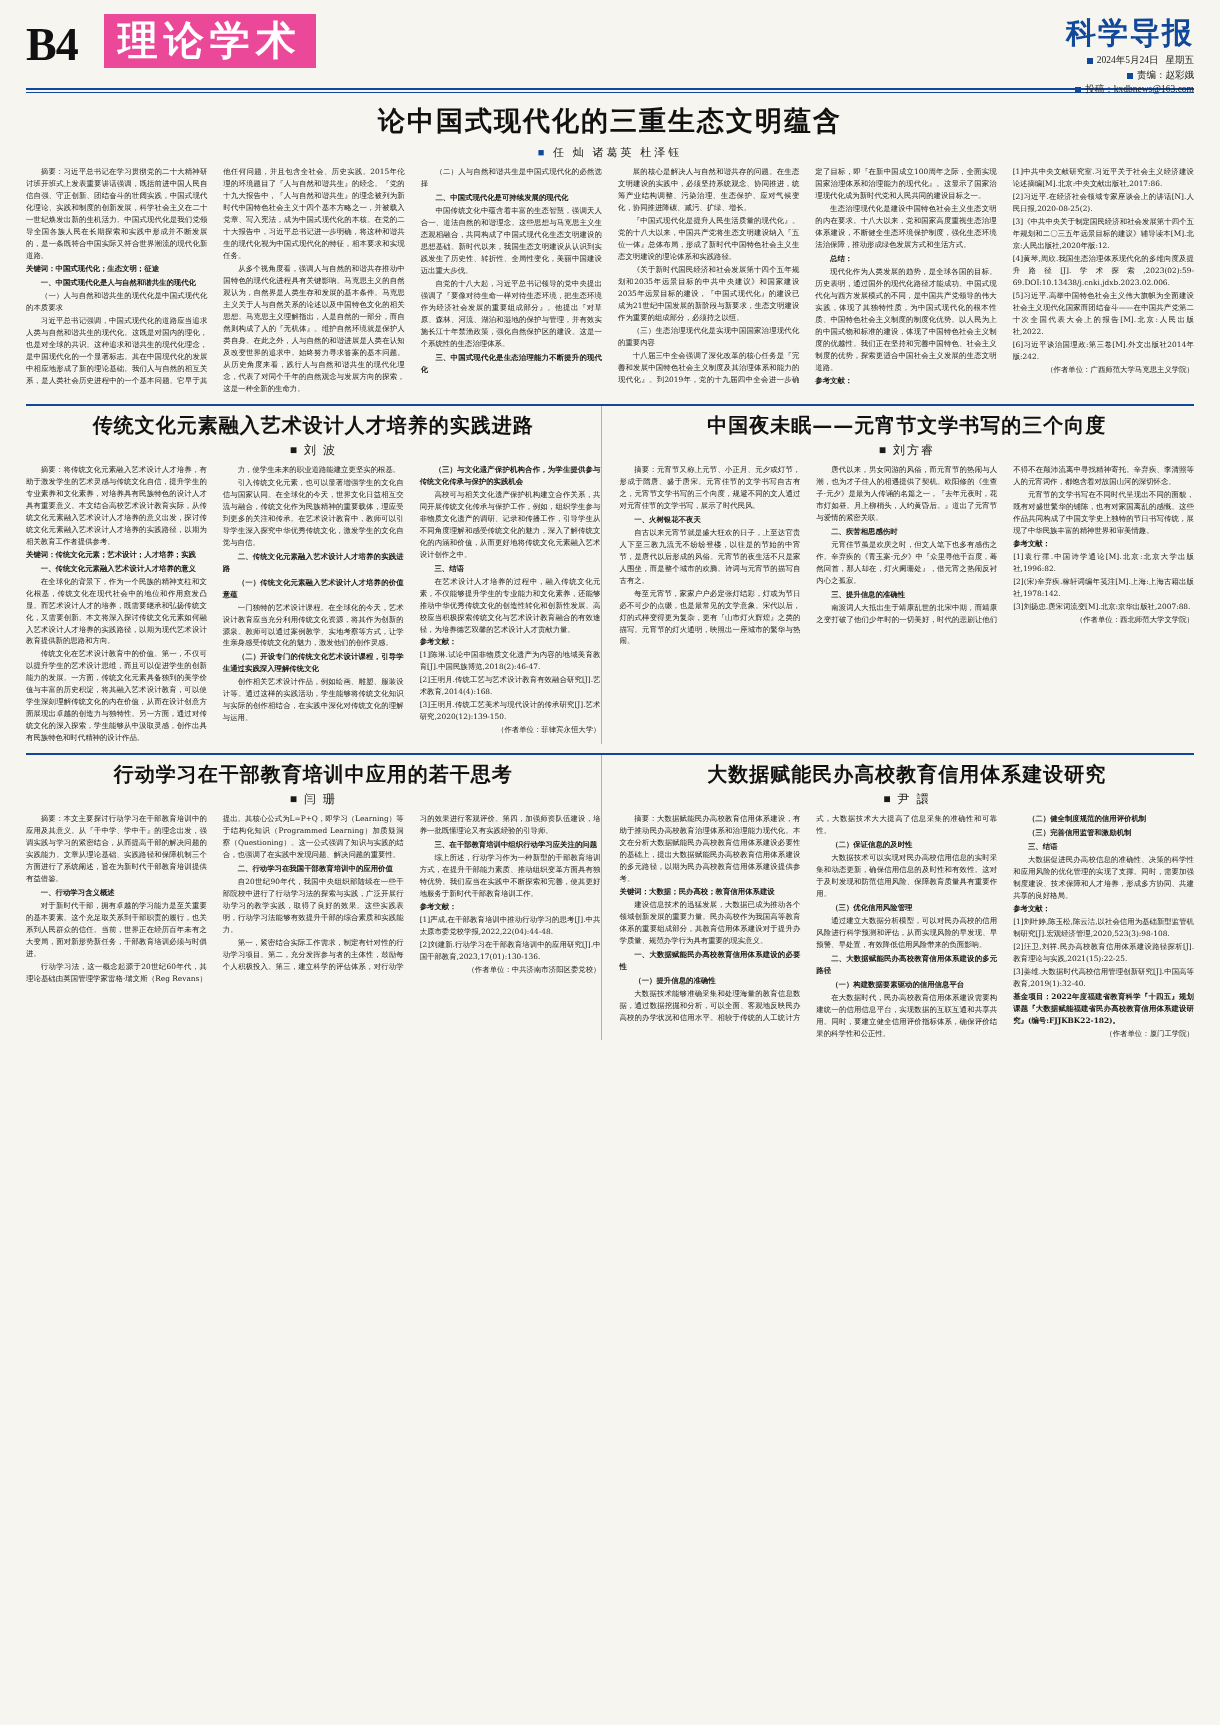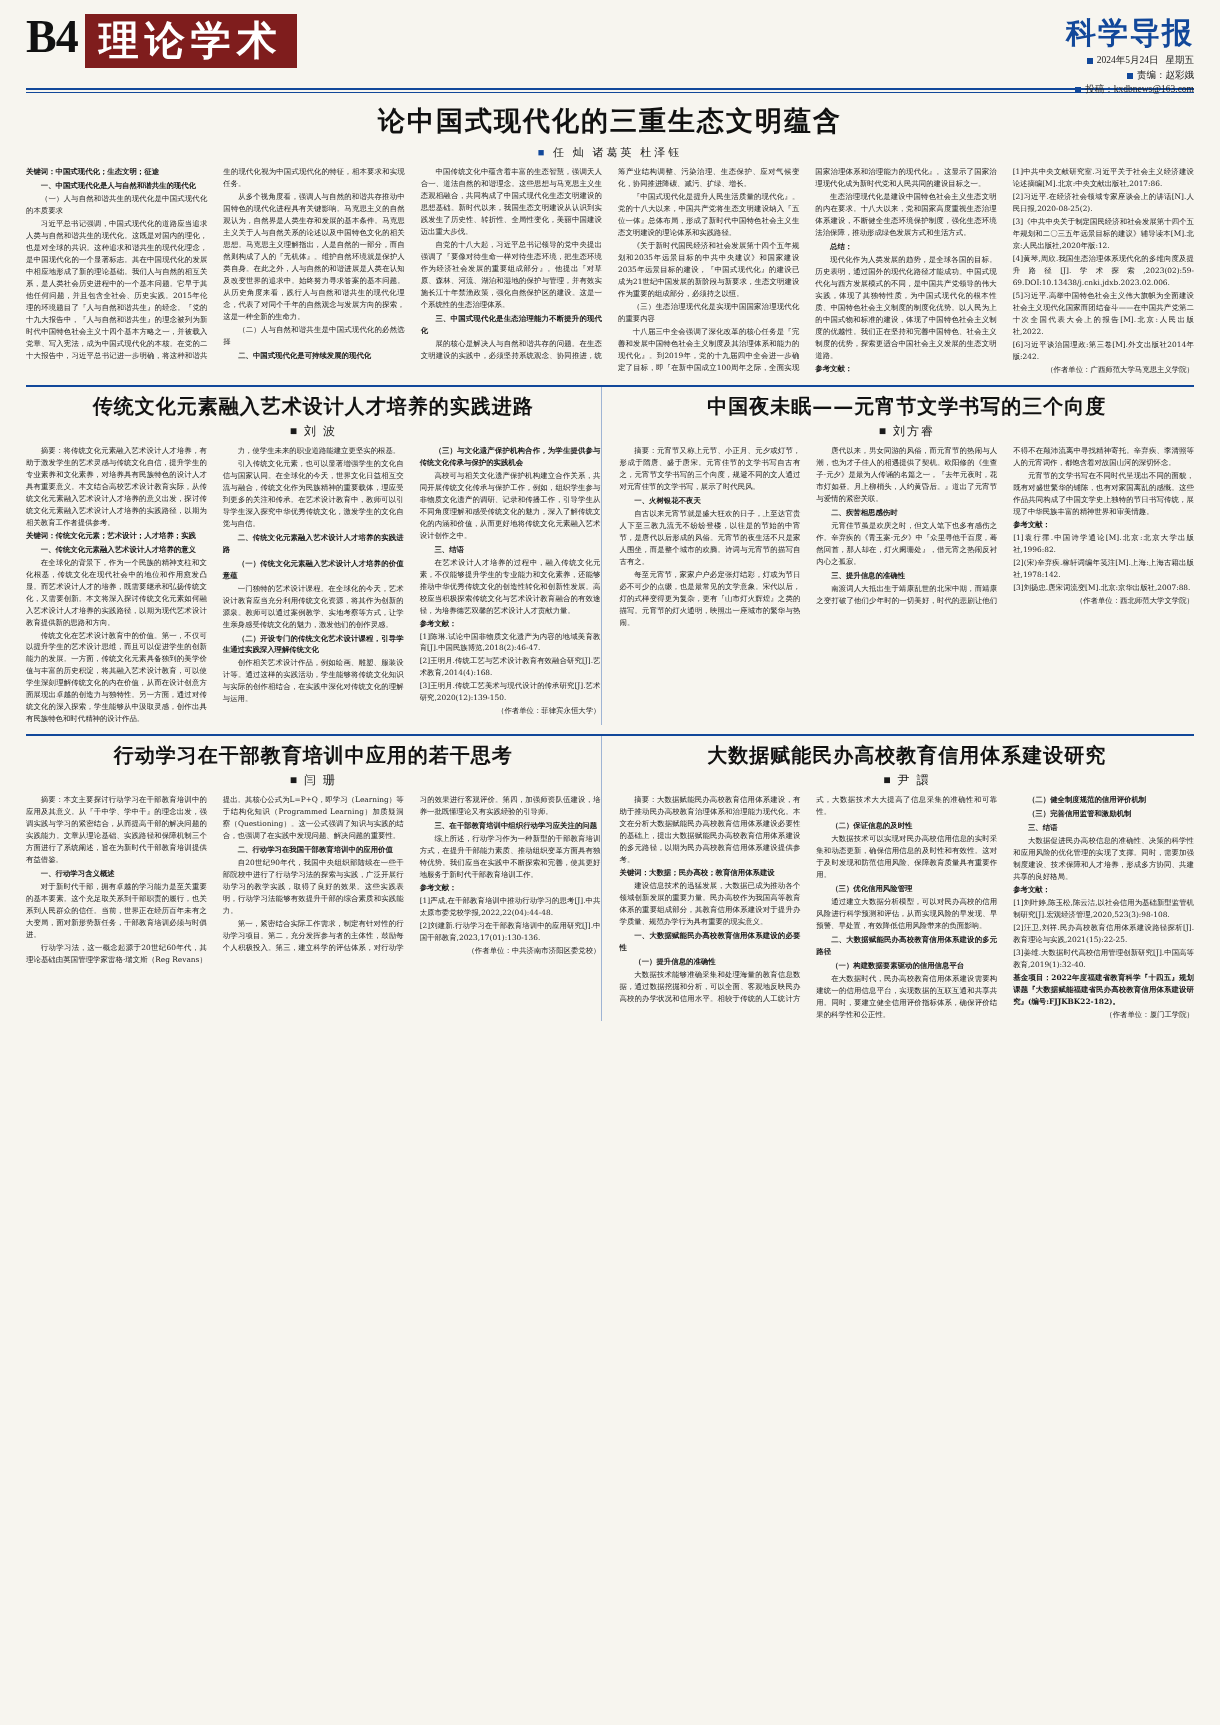--- a/index.html
+++ b/index.html
@@ -7,28 +7,28 @@
     width:1220px;height:1725px;
     background:#f7f5ef;
     font-family:"Liberation Serif","DejaVu Serif",serif;
     color:#1a1a1a;
     -webkit-font-smoothing:antialiased;
   }
   .page{position:relative;width:1220px;height:1725px;box-sizing:border-box;padding:14px 26px 10px 26px;}
 
   
   .masthead{display:flex;align-items:flex-start;justify-content:space-between;height:70px;}
-  .mast-left{display:flex;align-items:flex-start;gap:3px;}
+  .mast-left{display:flex;align-items:flex-end;gap:22px;}
   .page-num{
     font-family:"Liberation Serif",serif;
     font-size:46px;font-weight:700;letter-spacing:-1px;color:#111;
     line-height:1;padding-right:4px;
   }
   .section-title{
-    background:#7f1d1d;color:#fff;font-weight:700;
+    background:#ec4899;color:#fff;font-weight:700;
     font-size:40px;letter-spacing:6px;padding:6px 14px 8px 14px;
     font-family:"DejaVu Serif",serif;line-height:1;
   }
   .mast-right{text-align:right;padding-top:2px;}
   .paper-name{
     font-size:30px;font-weight:700;color:#12489a;letter-spacing:2px;
     font-family:"DejaVu Serif",serif;line-height:1.1;
   }
   .mast-meta{font-size:9.5px;color:#222;line-height:1.55;margin-top:4px;}
   .mast-meta div{white-space:nowrap;}
@@ -89,20 +89,21 @@
     </div>
   </div>
   <div class="rule"></div>
   <div class="rule-thin"></div>
 
   <div class="article">
     <div class="art-title t-main">论中国式现代化的三重生态文明蕴含</div>
     <div class="byline"><span class="mk">■</span> <span>任 灿  诸葛英  杜泽钰</span></div>
 
     <div class="cols c6 body-text">
+      <p>摘要：习近平总书记在学习贯彻党的二十大精神研讨班开班式上发表重要讲话强调，既括前进中国人民自信自强、守正创新、团结奋斗的壮阔实践，中国式现代化理论、实践和制度的创新发展，科学社会主义在二十一世纪焕发出新的生机活力。中国式现代化是我们党领导全国各族人民在长期探索和实践中形成并不断发展的，是一条既符合中国实际又符合世界潮流的现代化新道路。</p>
       <p class="nohang kw">关键词：中国式现代化；生态文明；征途</p>
       <h4>一、中国式现代化是人与自然和谐共生的现代化</h4>
       <p>（一）人与自然和谐共生的现代化是中国式现代化的本质要求</p>
       <p>习近平总书记强调，中国式现代化的道路应当追求人类与自然和谐共生的现代化。这既是对国内的理化，也是对全球的共识。这种追求和谐共生的现代化理念，是中国现代化的一个显著标志。其在中国现代化的发展中相应地形成了新的理论基础。我们人与自然的相互关系，是人类社会历史进程中的一个基本问题。它早于其他任何问题，并且包含全社会、历史实践。2015年伦理的环境题目了『人与自然和谐共生』的经念。『党的十九大报告中，『人与自然和谐共生』的理念被列为新时代中国特色社会主义十四个基本方略之一，并被载入党章、写入宪法，成为中国式现代化的本核。在党的二十大报告中，习近平总书记进一步明确，将这种和谐共生的现代化视为中国式现代化的特征，相本要求和实现任务。</p>
       <p>从多个视角度看，强调人与自然的和谐共存推动中国特色的现代化进程具有关键影响。马克思主义的自然观认为，自然界是人类生存和发展的基本条件。马克思主义关于人与自然关系的论述以及中国特色文化的相关思想。马克思主义理解指出，人是自然的一部分，而自然则构成了人的『无机体』。维护自然环境就是保护人类自身。在此之外，人与自然的和谐进展是人类在认知及改变世界的追求中。始终努力寻求答案的基本问题。从历史角度来看，践行人与自然和谐共生的现代化理念，代表了对同个千年的自然观念与发展方向的探索，这是一种全新的生命力。</p>
       <p>（二）人与自然和谐共生是中国式现代化的必然选择</p>
       <h4>二、中国式现代化是可持续发展的现代化</h4>
       <p>中国传统文化中蕴含着丰富的生态智慧，强调天人合一、道法自然的和谐理念。这些思想与马克思主义生态观相融合，共同构成了中国式现代化生态文明建设的思想基础。新时代以来，我国生态文明建设从认识到实践发生了历史性、转折性、全局性变化，美丽中国建设迈出重大步伐。</p>
       <p>自党的十八大起，习近平总书记领导的党中央提出强调了『要像对待生命一样对待生态环境，把生态环境作为经济社会发展的重要组成部分』。他提出『对草原、森林、河流、湖泊和湿地的保护与管理，并有效实施长江十年禁渔政策，强化自然保护区的建设。这是一个系统性的生态治理体系。</p>
       <h4>三、中国式现代化是生态治理能力不断提升的现代化</h4>

